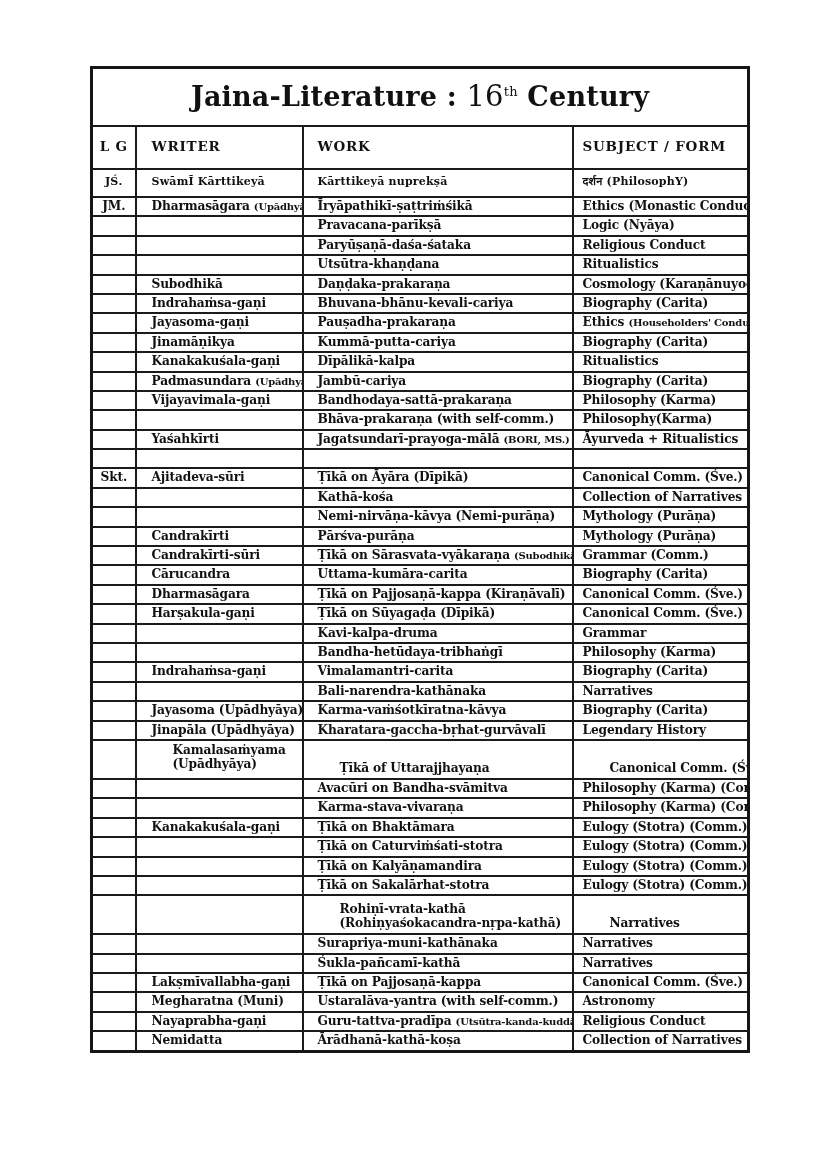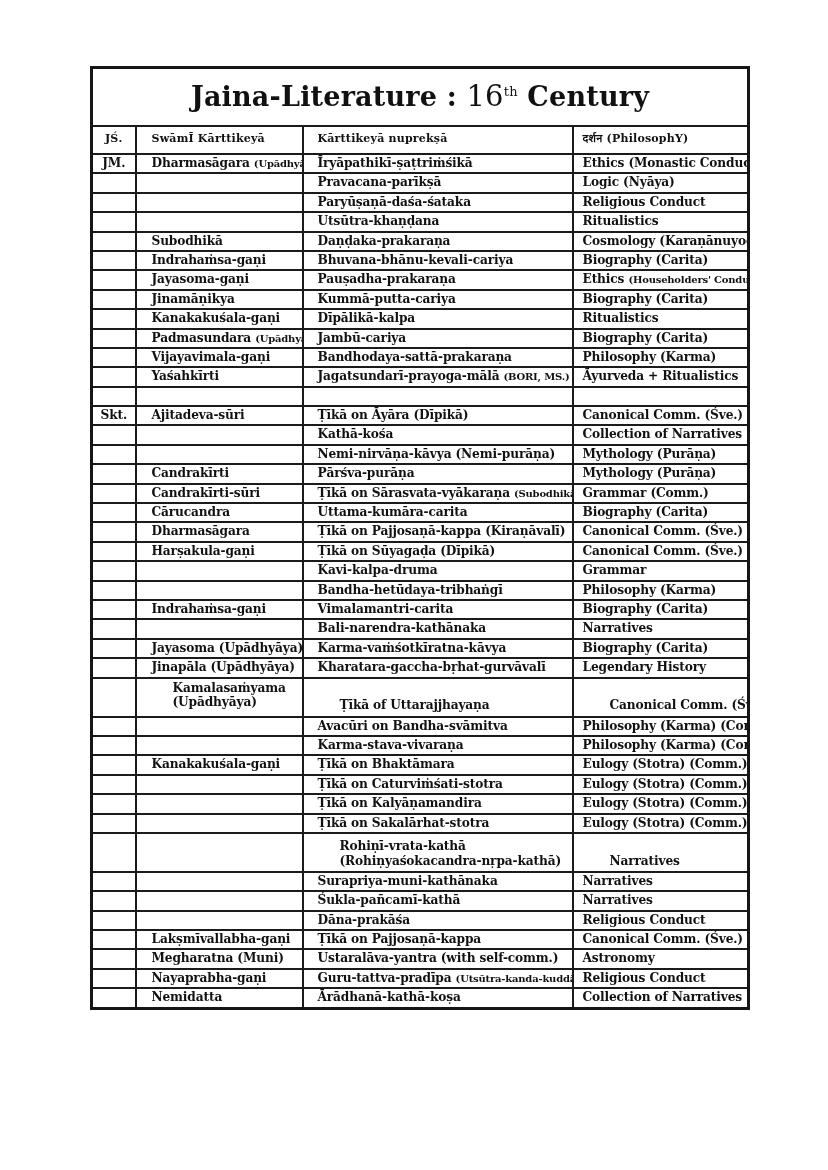--- a/index.html
+++ b/index.html
@@ -68,20 +68,26 @@
     <colgroup>
       <col style="width:44px">
       <col style="width:167px">
       <col style="width:270px">
       <col style="width:176px">
     </colgroup>
     <thead>
       <tr>
         <td colspan="4" class="title-cell"><span>Jaina-Literature : </span><span class="title-num">16</span><span class="title-sup">th</span><span> Century</span></td>
       </tr>
+      <tr class="header-row">
+        <th class="col-lg">L G</th>
+        <th class="col-writer">WRITER</th>
+        <th class="col-work">WORK</th>
+        <th class="col-subject">SUBJECT  /  FORM</th>
+      </tr>
     </thead>
     <tbody>
         <tr class="body-row row-big">
           <td class="col-lg">JŚ.</td>
           <td class="col-writer">SwāmĪ Kārttikeyā</td>
           <td class="col-work">Kārttikeyā nuprekṣā</td>
           <td class="col-subject">दर्शन (PhilosophY)</td>
         </tr>
         <tr class="body-row">
           <td class="col-lg">JM.</td>
@@ -144,20 +150,26 @@
           <td class="col-subject">Biography (Carita)</td>
         </tr>
         <tr class="body-row">
           <td class="col-lg">&nbsp;</td>
           <td class="col-writer">Vijayavimala-gaṇi</td>
           <td class="col-work">Bandhodaya-sattā-prakaraṇa</td>
           <td class="col-subject">Philosophy (Karma)</td>
         </tr>
         <tr class="body-row">
           <td class="col-lg">&nbsp;</td>
+          <td class="col-writer">&nbsp;</td>
+          <td class="col-work">Bhāva-prakaraṇa (with self-comm.)</td>
+          <td class="col-subject">Philosophy(Karma)</td>
+        </tr>
+        <tr class="body-row">
+          <td class="col-lg">&nbsp;</td>
           <td class="col-writer">Yaśahkīrti</td>
           <td class="col-work">Jagatsundarī-prayoga-mālā <span class="small-note">(BORI, MS.)</span></td>
           <td class="col-subject">Āyurveda + Ritualistics</td>
         </tr>
         <tr class="body-row">
           <td class="col-lg">&nbsp;</td>
           <td class="col-writer">&nbsp;</td>
           <td class="col-work">&nbsp;</td>
           <td class="col-subject">&nbsp;</td>
         </tr>
@@ -297,26 +309,20 @@
           <td class="col-lg">&nbsp;</td>
           <td class="col-writer">&nbsp;</td>
           <td class="col-work">Surapriya-muni-kathānaka</td>
           <td class="col-subject">Narratives</td>
         </tr>
         <tr class="body-row">
           <td class="col-lg">&nbsp;</td>
           <td class="col-writer">&nbsp;</td>
           <td class="col-work">Śukla-pañcamī-kathā</td>
           <td class="col-subject">Narratives</td>
-        </tr>
-        <tr class="body-row">
-          <td class="col-lg">&nbsp;</td>
-          <td class="col-writer">&nbsp;</td>
-          <td class="col-work">Dāna-prakāśa</td>
-          <td class="col-subject">Religious Conduct</td>
         </tr>
         <tr class="body-row">
           <td class="col-lg">&nbsp;</td>
           <td class="col-writer">Lakṣmīvallabha-gaṇi</td>
           <td class="col-work">Ṭīkā on Pajjosaṇā-kappa</td>
           <td class="col-subject">Canonical Comm. (Śve.)</td>
         </tr>
         <tr class="body-row">
           <td class="col-lg">&nbsp;</td>
           <td class="col-writer">Megharatna (Muni)</td>

